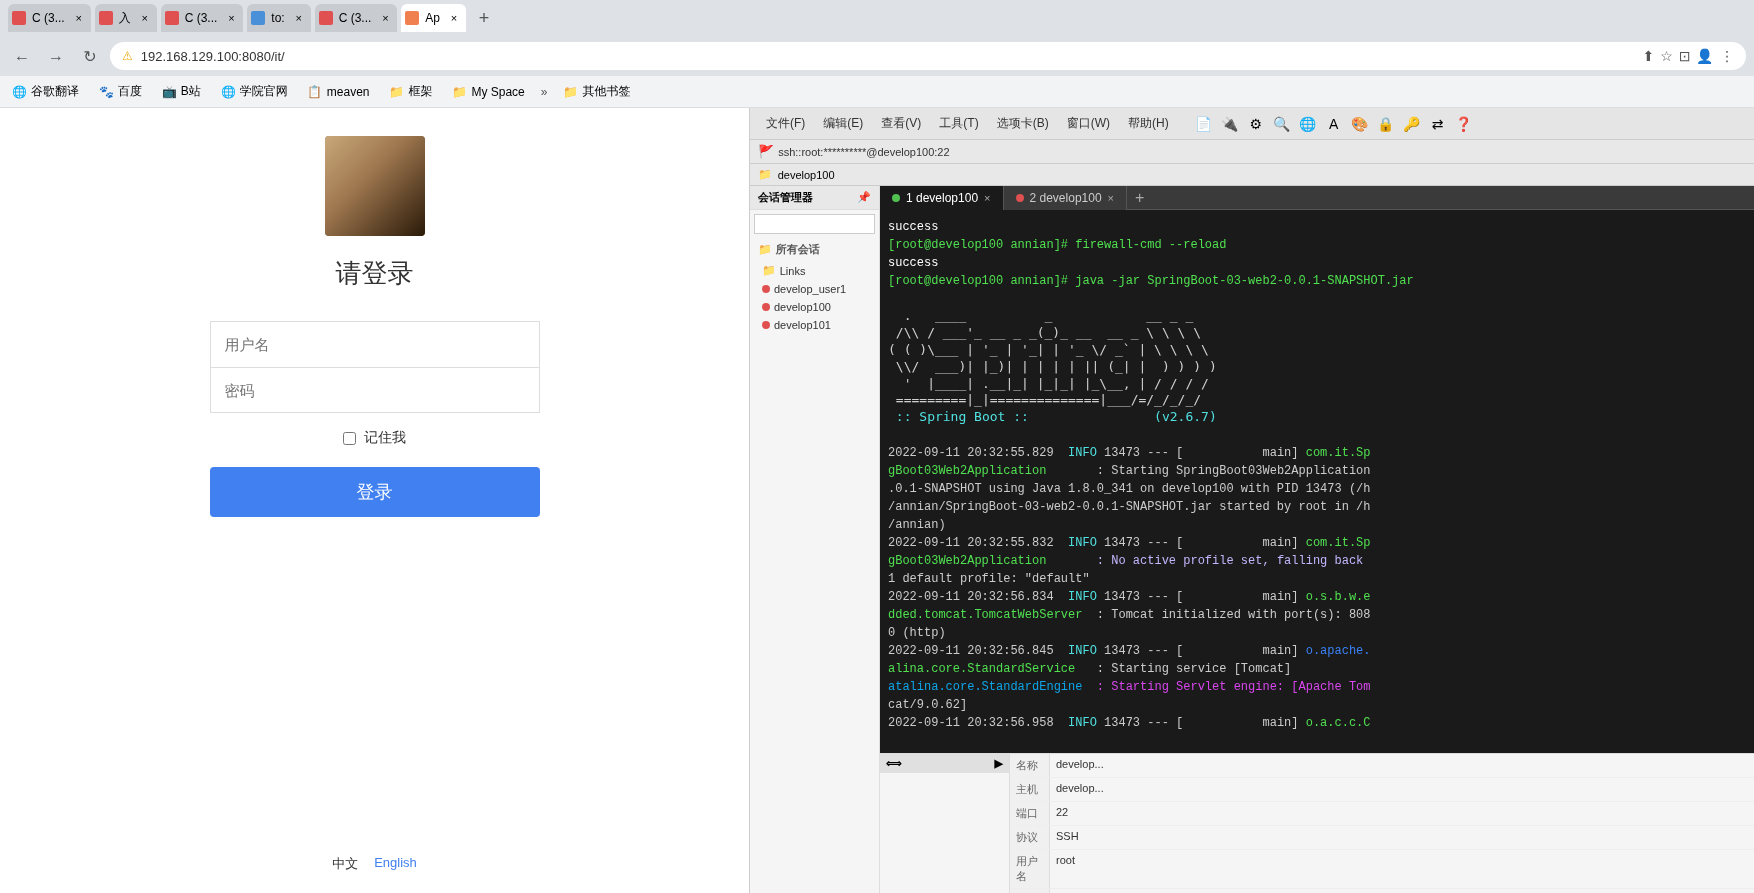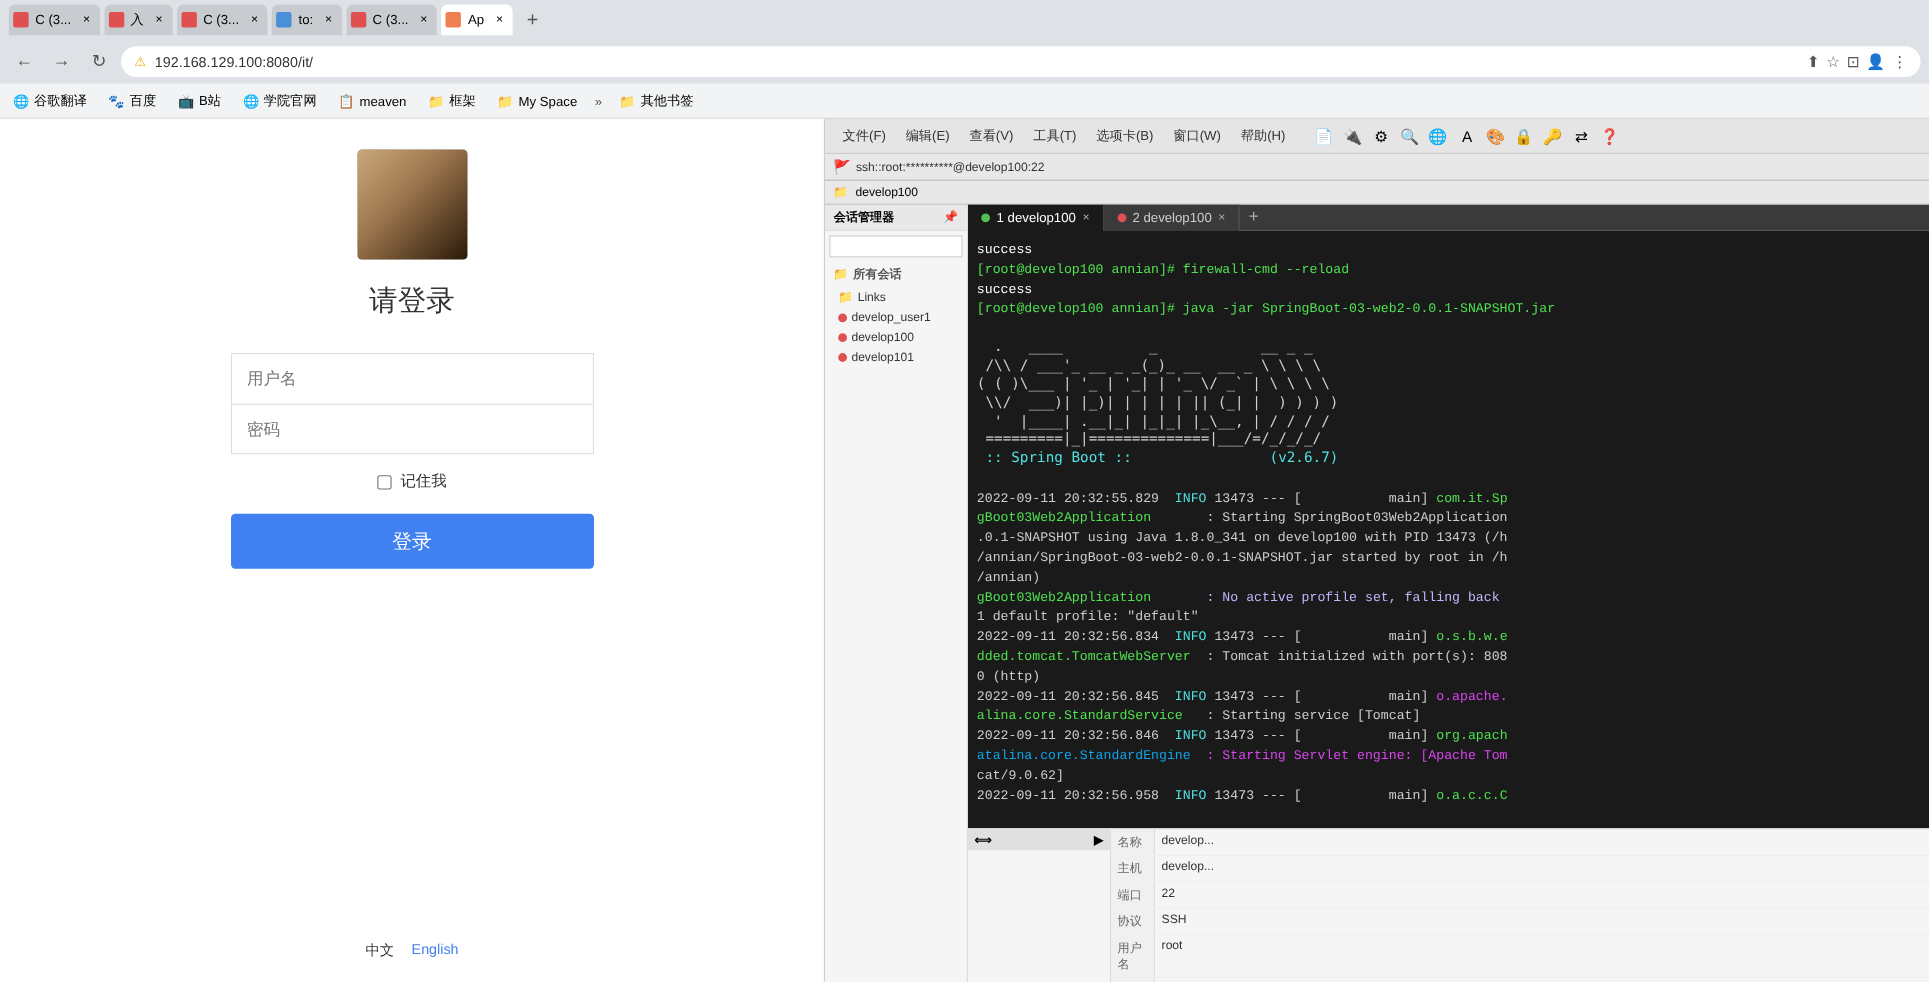--- a/index.html
+++ b/index.html
@@ -313,28 +313,28 @@
   '  |____| .__|_| |_|_| |_\__, | / / / /
  =========|_|==============|___/=/_/_/_/
 <span style="color:#50e0e0;"> :: Spring Boot ::                (v2.6.7)</span></pre>
           </div>
           <div class="t-line">&nbsp;</div>
           <div class="t-line"><span style="color:#ccc;">2022-09-11 20:32:55.829 </span><span style="color:#50e0e0;"> INFO </span><span style="color:#ccc;">13473 --- [           main] </span><span style="color:#50e050;">com.it.Sp</span></div>
           <div class="t-line"><span style="color:#50e050;">gBoot03Web2Application</span><span style="color:#ccc;">       : Starting SpringBoot03Web2Application</span></div>
           <div class="t-line"><span style="color:#ccc;">.0.1-SNAPSHOT using Java 1.8.0_341 on develop100 with PID 13473 (/h</span></div>
           <div class="t-line"><span style="color:#ccc;">/annian/SpringBoot-03-web2-0.0.1-SNAPSHOT.jar started by root in /h</span></div>
           <div class="t-line"><span style="color:#ccc;">/annian)</span></div>
+          <div class="t-line"><span style="color:#ccc;">2022-09-11 20:32:55.832 </span><span style="color:#50e0e0;"> INFO </span><span style="color:#ccc;">13473 --- [           main] </span><span style="color:#50e050;">com.it.Sp</span></div>
           <div class="t-line"><span style="color:#50e050;">gBoot03Web2Application</span><span style="color:#c4b5fd;">       : No active profile set, falling back</span></div>
           <div class="t-line"><span style="color:#ccc;">1 default profile: "default"</span></div>
           <div class="t-line"><span style="color:#ccc;">2022-09-11 20:32:56.834 </span><span style="color:#50e0e0;"> INFO </span><span style="color:#ccc;">13473 --- [           main] </span><span style="color:#50e050;">o.s.b.w.e</span></div>
           <div class="t-line"><span style="color:#50e050;">dded.tomcat.TomcatWebServer</span><span style="color:#ccc;">  : Tomcat initialized with port(s): 808</span></div>
           <div class="t-line"><span style="color:#ccc;">0 (http)</span></div>
-          <div class="t-line"><span style="color:#ccc;">2022-09-11 20:32:56.845 </span><span style="color:#50e0e0;"> INFO </span><span style="color:#ccc;">13473 --- [           main] </span><span style="color:#d946ef;">o.apache.</span></div>
+          <div class="t-line"><span style="color:#ccc;">2022-09-11 20:32:56.845 </span><span style="color:#50e0e0;"> INFO </span><span style="color:#ccc;">13473 --- [           main] </span><span style="color:#3b82f6;">o.apache.</span></div>
           <div class="t-line"><span style="color:#50e050;">alina.core.StandardService</span><span style="color:#ccc;">   : Starting service [Tomcat]</span></div>
-          <div class="t-line"><span style="color:#ccc;">2022-09-11 20:32:56.846 </span><span style="color:#50e0e0;"> INFO </span><span style="color:#ccc;">13473 --- [           main] </span><span style="color:#50e050;">org.apach</span></div>
           <div class="t-line"><span style="color:#0ea5e9;">atalina.core.StandardEngine</span><span style="color:#d946ef;">  : Starting Servlet engine: [Apache Tom</span></div>
           <div class="t-line"><span style="color:#ccc;">cat/9.0.62]</span></div>
           <div class="t-line"><span style="color:#ccc;">2022-09-11 20:32:56.958 </span><span style="color:#50e0e0;"> INFO </span><span style="color:#ccc;">13473 --- [           main] </span><span style="color:#50e050;">o.a.c.c.C</span></div>
 
         </div>
 
         <div class="session-info-panel">
           <div class="session-info-list">
             <div class="info-header">
               <span>⟺</span>

